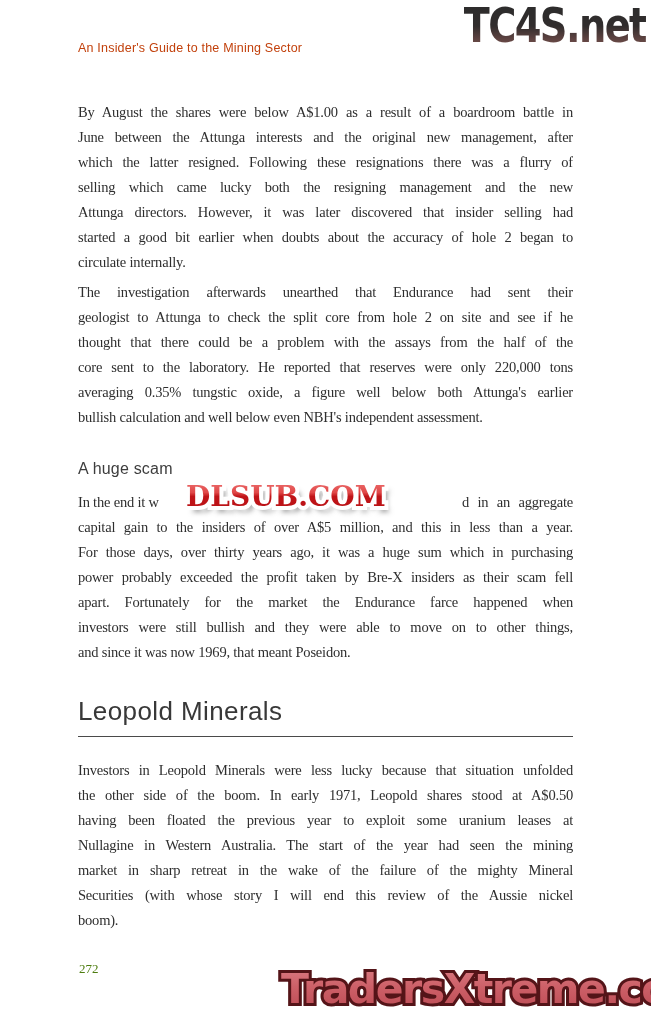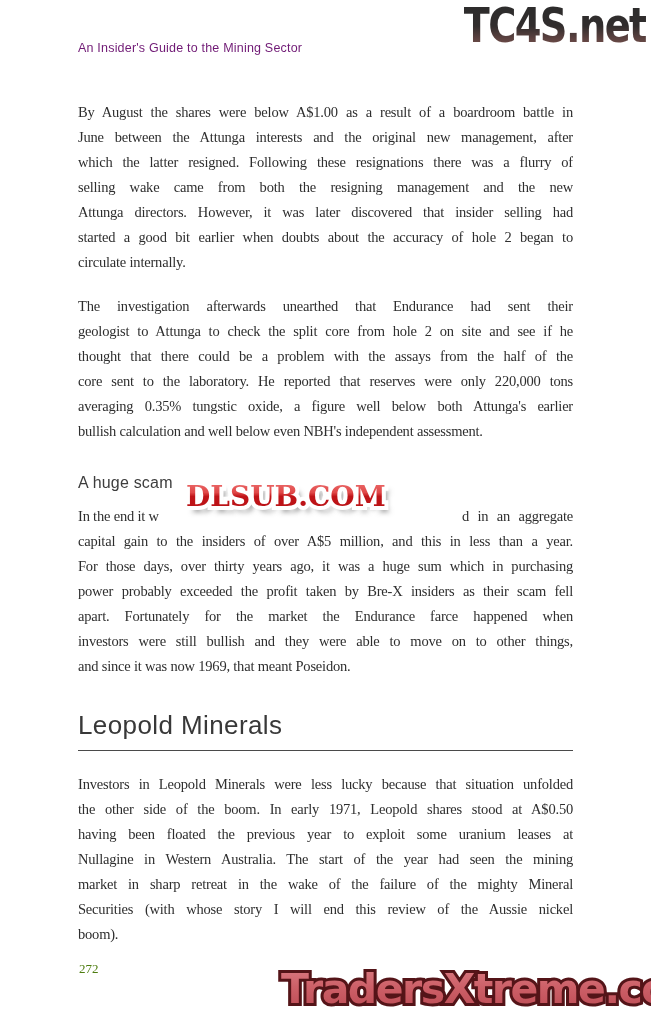--- a/index.html
+++ b/index.html
@@ -8,21 +8,21 @@
     width:651px; height:1024px;
     background:#ffffff;
     overflow:hidden;
     font-family:"Liberation Serif", serif;
   }
 
   
   .running-header {
     position:absolute; left:78px; top:41px;
     font-family:"Liberation Sans", sans-serif;
-    font-size:12.5px; color:#701a75; letter-spacing:0.2px;
+    font-size:12.5px; color:#c2410c; letter-spacing:0.2px;
   }
 
   
   .tc4s {
     position:absolute; right:5px; top:0px;
     font-family:"DejaVu Sans", sans-serif;
     font-weight:bold; font-size:48px; letter-spacing:-2px;
     transform:scaleX(0.80); transform-origin:100% 0;
     background:linear-gradient(180deg,#2c2c2c 0%,#312d2d 52%,#5e4341 78%,#7d5450 100%);
     -webkit-background-clip:text; background-clip:text; color:transparent;
@@ -33,21 +33,21 @@
   .content {
     position:absolute; left:78px; top:100px; width:495px;
     font-size:14.5px; letter-spacing:-0.2px; color:#2e2e2e;
   }
   .tline {
     height:25px; line-height:25px; overflow:hidden;
     text-align:justify; text-align-last:justify;
   }
   .tline-last { text-align-last:left; }
   .para { margin:0 0 0 0; }
-  .para + .para { margin-top:19px; }
+  .para + .para { margin-top:5px; }
 
   .split-line {
     height:25px; line-height:25px; overflow:hidden;
     display:flex; justify-content:space-between;
   }
   .split-line .frag-right { word-spacing:5px; }
 
   .subheading {
     font-family:"Liberation Sans", sans-serif;
     font-weight:400; font-size:16px; color:#3d3d3d;
@@ -115,21 +115,21 @@
   <div class="running-header">An Insider's Guide to the Mining Sector</div>
 
   <div class="tc4s">TC4S.net</div>
 
   <div class="content">
 
     <div class="para">
         <div class="tline">By August the shares were below A$1.00 as a result of a boardroom battle in</div>
         <div class="tline">June between the Attunga interests and the original new management, after</div>
         <div class="tline">which the latter resigned. Following these resignations there was a flurry of</div>
-        <div class="tline">selling wake came from both the resigning management and the new</div>
+        <div class="tline">selling which came lucky both the resigning management and the new</div>
         <div class="tline">Attunga directors. However, it was later discovered that insider selling had</div>
         <div class="tline">started a good bit earlier when doubts about the accuracy of hole 2 began to</div>
         <div class="tline tline-last">circulate internally.</div>
       </div>
 
     <div class="para">
         <div class="tline">The investigation afterwards unearthed that Endurance had sent their</div>
         <div class="tline">geologist to Attunga to check the split core from hole 2 on site and see if he</div>
         <div class="tline">thought that there could be a problem with the assays from the half of the</div>
         <div class="tline">core sent to the laboratory. He reported that reserves were only 220,000 tons</div>

